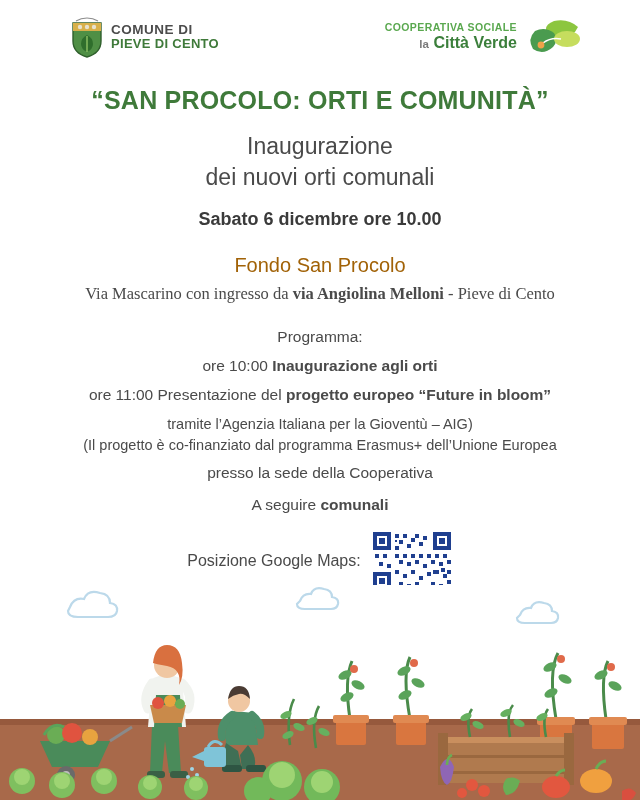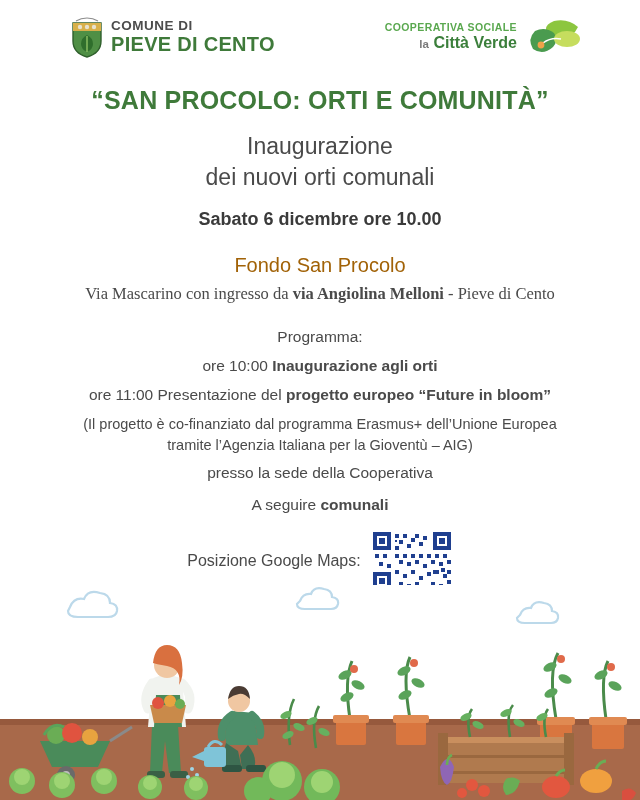--- a/index.html
+++ b/index.html
@@ -39,21 +39,21 @@
   .comune-text {
     line-height: 1.05;
   }
   .comune-line1 {
     font-size: 13.5px;
     font-weight: bold;
     letter-spacing: 0.5px;
     color: #4c4c4c;
   }
   .comune-line2 {
-    font-size: 20px;
+    font-size: 13px;
     font-weight: bold;
     letter-spacing: 0.3px;
     color: #3f7a3a;
   }
   .logo-right {
     display: flex;
     align-items: center;
     gap: 6px;
   }
   .coop-text {
@@ -241,22 +241,22 @@
 
   <div class="prog-line">
     <span>ore 10:00 </span><span class="bold">Inaugurazione agli orti</span>
   </div>
 
   <div class="prog-line">
     <span>ore 11:00 Presentazione del </span><span class="bold">progetto europeo “Future in bloom”</span>
   </div>
 
   <div class="prog-note">
+    <div>tramite l’Agenzia Italiana per la Gioventù – AIG)</div>
     <div>(Il progetto è co-finanziato dal programma Erasmus+ dell’Unione Europea</div>
-    <div>tramite l’Agenzia Italiana per la Gioventù – AIG)</div>
   </div>
 
   <div class="prog-presso">presso la sede della Cooperativa</div>
 
   <div class="rinfresco">
     <span>A seguire </span><span class="bold">comunali</span>
   </div>
 
   <div class="maps-row">
     <span class="maps-label">Posizione Google Maps:</span>

